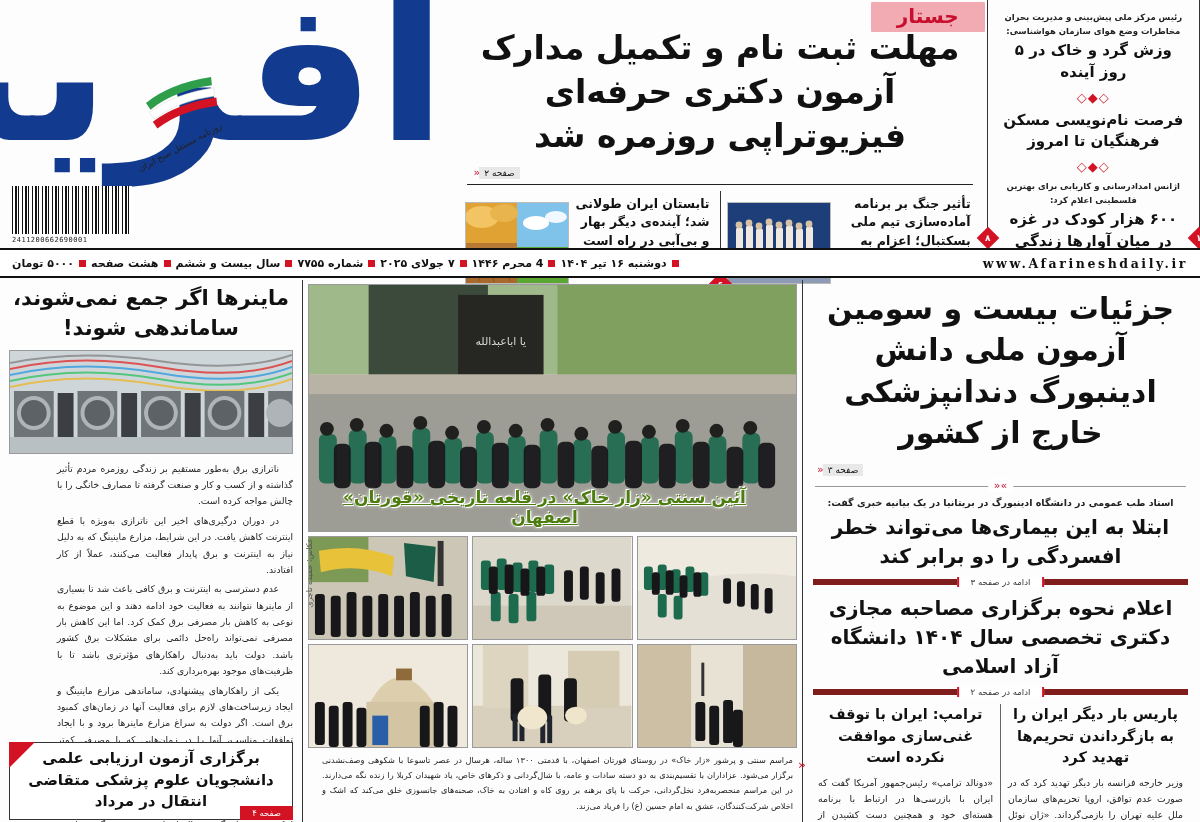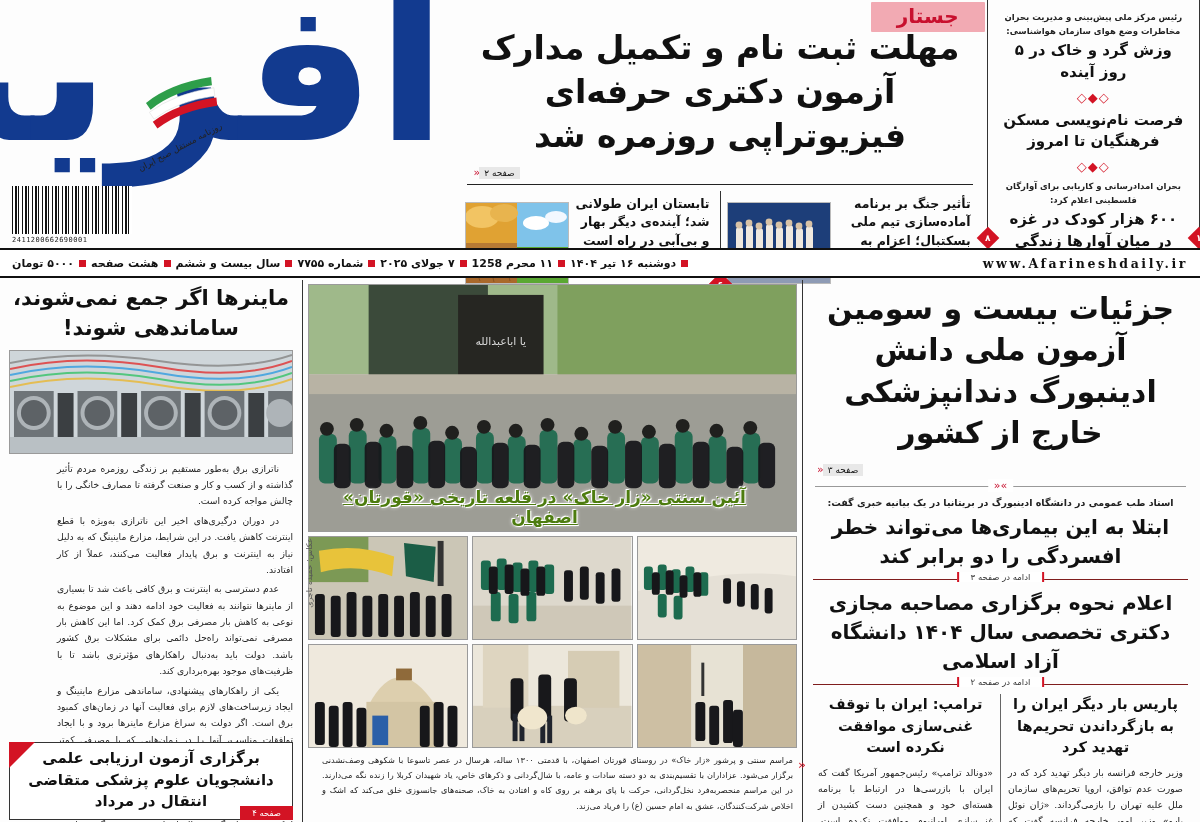--- a/index.html
+++ b/index.html
@@ -188,21 +188,21 @@
   .orn-rule::after {
     content: "»«"; position: absolute; left: 50%; top: -8px; transform: translateX(-50%);
     background: #fff; padding: 0 6px; color: #c8102e; font-size: 11px;
   }
   .sub-kicker { font-size: 9.5px; color: #222; text-align: center; line-height: 1.6; font-weight: bold; }
   .sub-head {
     font-size: 20px; font-weight: bold; line-height: 1.45; color: #111;
     text-align: center; margin-top: 3px;
   }
   .cont-rule {
-    position: relative; border-top: 1px solid #7f1d1d; margin: 8px 2px 9px 2px; height: 1px;
+    position: relative; border-top: 6px solid #7f1d1d; margin: 8px 2px 9px 2px; height: 1px;
   }
   .cont-badge {
     position: absolute; left: 50%; top: -8px; transform: translateX(-50%);
     background: #fff; border-right: 2px solid #d31324; border-left: 2px solid #d31324;
     padding: 0px 12px; font-size: 8.5px; color: #333; white-space: nowrap;
   }
   .two-col-news { display: flex; flex-direction: row; gap: 0; margin-top: 2px; }
   .news-cell { flex: 1; padding: 0 7px; }
   .news-cell + .news-cell { border-right: 1px solid #666; }
   .news-title { font-size: 14.5px; font-weight: bold; line-height: 1.5; color: #111; text-align: center; }
@@ -282,21 +282,21 @@
       <div>
         <div class="brief-kicker">رئیس مرکز ملی پیش‌بینی و مدیریت بحران مخاطرات وضع هوای سازمان هواشناسی:</div>
         <div class="brief-title">وزش گرد و خاک در ۵ روز آینده</div>
       </div>
       <div class="dia-sep">◇◆◇</div>
       <div>
         <div class="brief-title">فرصت نام‌نویسی مسکن فرهنگیان تا امروز</div>
       </div>
       <div class="dia-sep">◇◆◇</div>
       <div>
-        <div class="brief-kicker">بحران امدادرسانی و کاریابی برای آوارگان فلسطینی اعلام کرد:</div>
+        <div class="brief-kicker">اژانس امدادرسانی و کاریابی برای بهترین فلسطینی اعلام کرد:</div>
         <div class="brief-title">۶۰۰ هزار کودک در غزه در میان آوارها زندگی می‌کنند</div>
       </div>
       <div class="corner-d l">
           <span>۸</span>
         </div>
       <div class="corner-d r">
           <span>۱</span>
         </div>
     </div>
 
@@ -386,21 +386,21 @@
     </div>
 
   </div>
 
   <div class="infobar">
     <div class="website">www.Afarineshdaily.ir</div>
     <div class="infobar-right">
       <div class="info-sq"></div>
       <div class="info-item">دوشنبه ۱۶ تیر ۱۴۰۴</div>
       <div class="info-sq"></div>
-      <div class="info-item">۱۱ محرم 1258</div>
+      <div class="info-item">4 محرم ۱۴۴۶</div>
       <div class="info-sq"></div>
       <div class="info-item">۷ جولای ۲۰۲۵</div>
       <div class="info-sq"></div>
       <div class="info-item">شماره ۷۷۵۵</div>
       <div class="info-sq"></div>
       <div class="info-item">سال بیست و ششم</div>
       <div class="info-sq"></div>
       <div class="info-item">هشت صفحه</div>
       <div class="info-sq"></div>
       <div class="info-item">۵۰۰۰ تومان</div>

